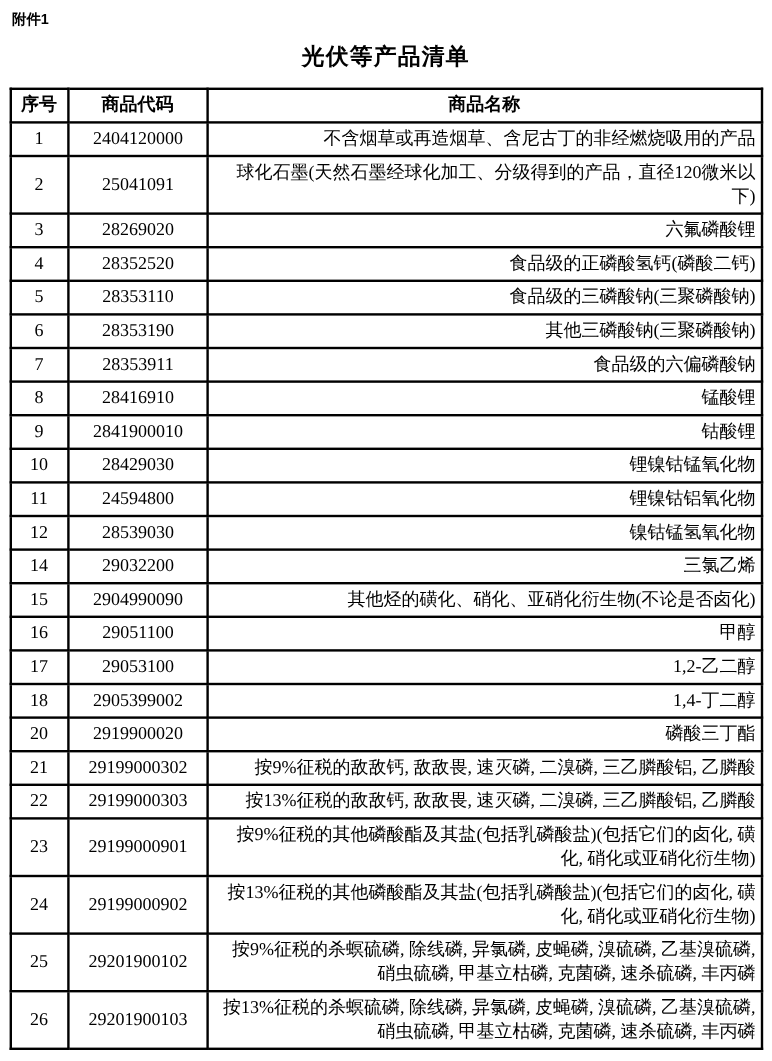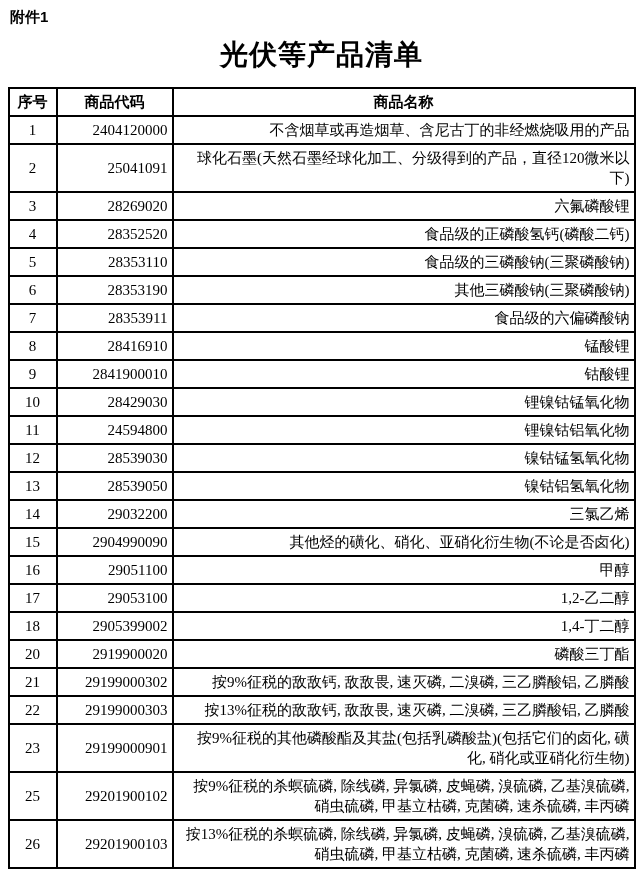--- a/index.html
+++ b/index.html
@@ -10,28 +10,28 @@
     font-family: "Liberation Serif", "DejaVu Serif", serif;
   }
   .page {
     position: relative;
     width: 643px;
     height: 884px;
     background: #ffffff;
     overflow: hidden;
   }
   .attachment-label {
-    font-size: 15px;
+    font-size: 12px;
     font-weight: bold;
     padding: 8px 0 0 10px;
     font-family: "Liberation Sans", "DejaVu Sans", sans-serif;
   }
   .doc-title {
     text-align: center;
-    font-size: 28px;
+    font-size: 19px;
     font-weight: bold;
     margin: 9px 0 13px 0;
     letter-spacing: 1px;
   }
   table.product-table {
     border-collapse: collapse;
     table-layout: fixed;
     width: 628px;
     margin: 0 auto;
   }
@@ -51,21 +51,21 @@
   .product-table td {
     font-size: 15px;
     line-height: 20px;
     padding: 3px 4px;
     vertical-align: middle;
   }
   .col-no   { width: 48px; }
   .col-code { width: 116px; }
   .col-name { width: auto; }
   td.col-no   { text-align: center; }
-  td.col-code { text-align: right; padding-left: 5px; }
+  td.col-code { text-align: center; padding-left: 5px; }
   td.col-name { text-align: right; padding-left: 7px; }
 </style>
 </head>
 <body>
 
 <div class="page">
   <div class="attachment-label">附件1</div>
 
   <div class="doc-title">光伏等产品清单</div>
 
@@ -137,25 +137,20 @@
           <td class="col-no">11</td>
           <td class="col-code">24594800</td>
           <td class="col-name">锂镍钴铝氧化物</td>
         </tr>
         <tr>
           <td class="col-no">12</td>
           <td class="col-code">28539030</td>
           <td class="col-name">镍钴锰氢氧化物</td>
         </tr>
         <tr>
-          <td class="col-no">13</td>
-          <td class="col-code">28539050</td>
-          <td class="col-name">镍钴铝氢氧化物</td>
-        </tr>
-        <tr>
           <td class="col-no">14</td>
           <td class="col-code">29032200</td>
           <td class="col-name">三氯乙烯</td>
         </tr>
         <tr>
           <td class="col-no">15</td>
           <td class="col-code">2904990090</td>
           <td class="col-name">其他烃的磺化、硝化、亚硝化衍生物(不论是否卤化)</td>
         </tr>
         <tr>
@@ -187,20 +182,25 @@
           <td class="col-no">22</td>
           <td class="col-code">29199000303</td>
           <td class="col-name">按13%征税的敌敌钙, 敌敌畏, 速灭磷, 二溴磷, 三乙膦酸铝, 乙膦酸</td>
         </tr>
         <tr>
           <td class="col-no">23</td>
           <td class="col-code">29199000901</td>
           <td class="col-name">按9%征税的其他磷酸酯及其盐(包括乳磷酸盐)(包括它们的卤化, 磺化, 硝化或亚硝化衍生物)</td>
         </tr>
         <tr>
+          <td class="col-no">24</td>
+          <td class="col-code">29199000902</td>
+          <td class="col-name">按13%征税的其他磷酸酯及其盐(包括乳磷酸盐)(包括它们的卤化, 磺化, 硝化或亚硝化衍生物)</td>
+        </tr>
+        <tr>
           <td class="col-no">25</td>
           <td class="col-code">29201900102</td>
           <td class="col-name">按9%征税的杀螟硫磷, 除线磷, 异氯磷, 皮蝇磷, 溴硫磷, 乙基溴硫磷, 硝虫硫磷, 甲基立枯磷, 克菌磷, 速杀硫磷, 丰丙磷</td>
         </tr>
         <tr>
           <td class="col-no">26</td>
           <td class="col-code">29201900103</td>
           <td class="col-name">按13%征税的杀螟硫磷, 除线磷, 异氯磷, 皮蝇磷, 溴硫磷, 乙基溴硫磷, 硝虫硫磷, 甲基立枯磷, 克菌磷, 速杀硫磷, 丰丙磷</td>
         </tr>
       </tbody>

